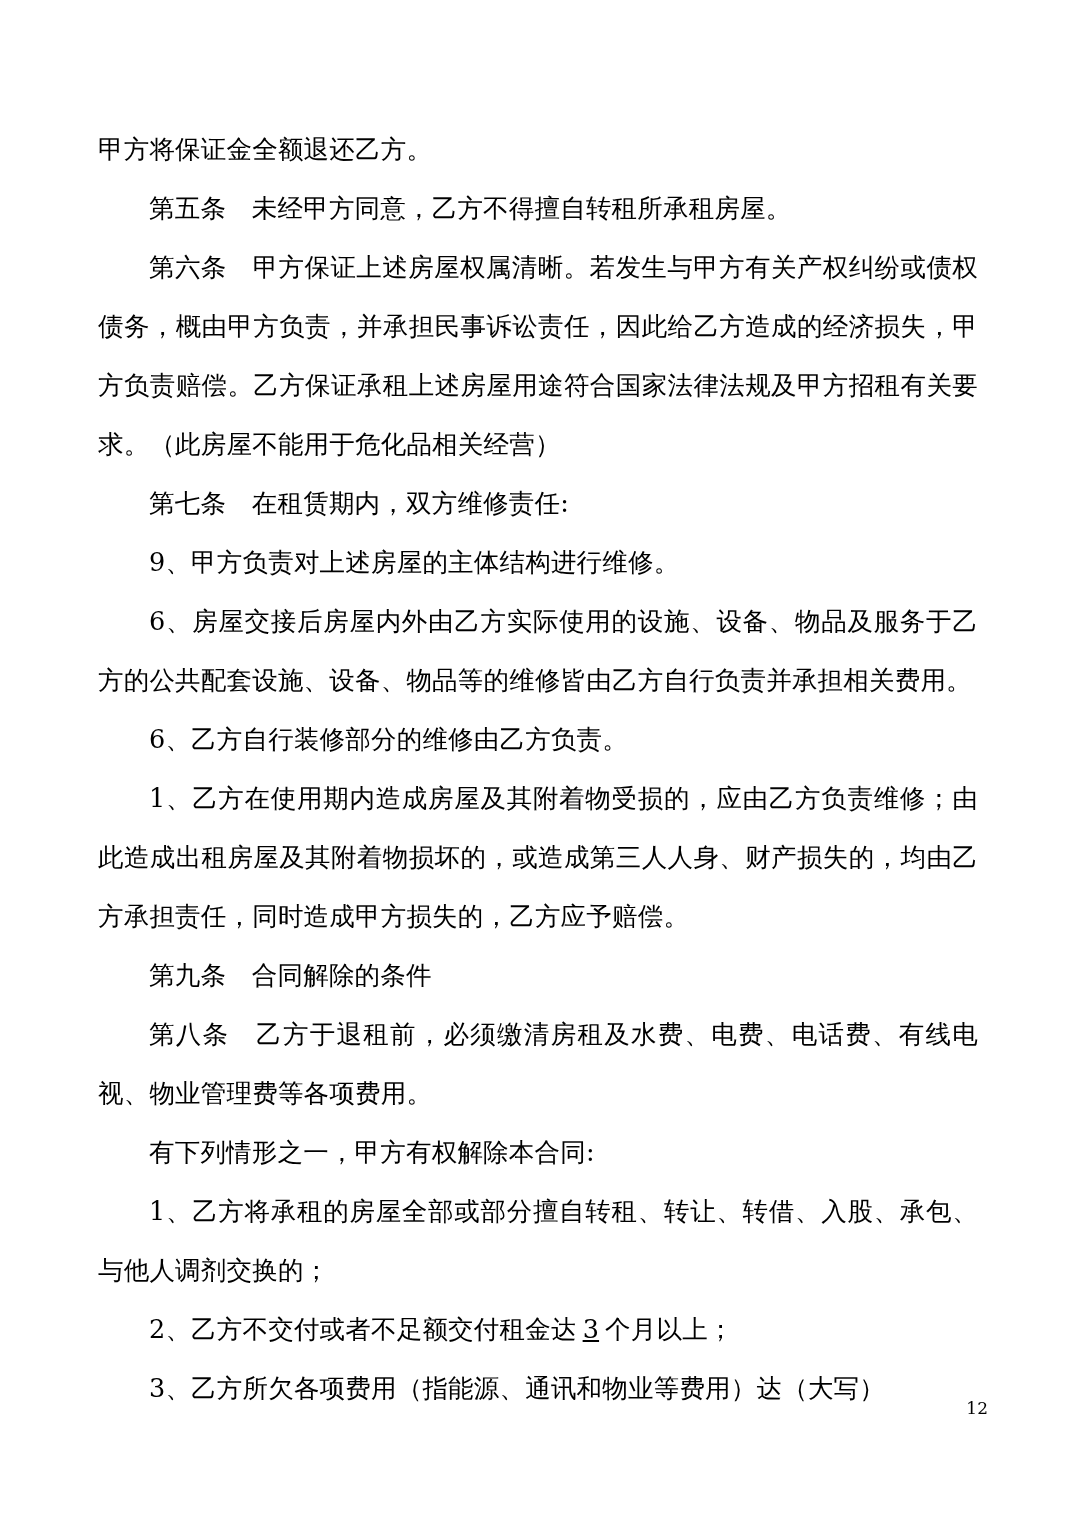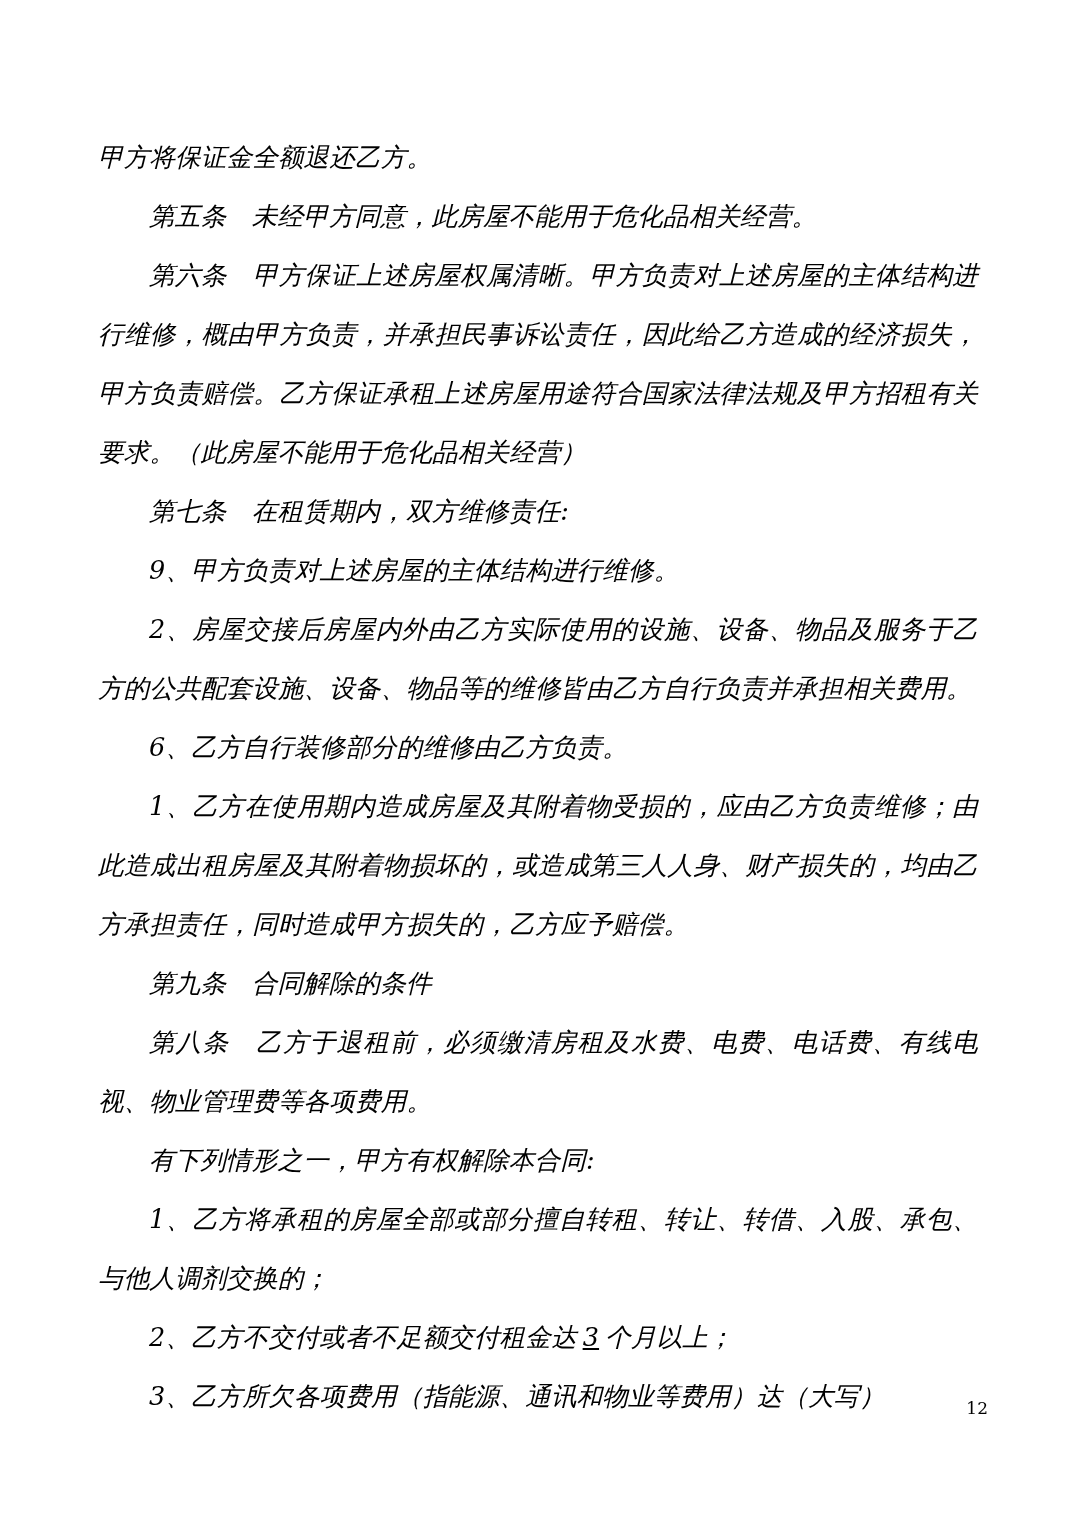--- a/index.html
+++ b/index.html
@@ -13,23 +13,22 @@
     height: 1520px;
     background: #ffffff;
     box-sizing: border-box;
     font-family: "DejaVu Serif", serif;
     color: #000000;
     overflow: hidden;
   }
   .body-area {
     position: absolute;
     left: 98px;
-    top: 128px;
+    top: 120px;
     width: 880px;
-    font-style: italic;
   }
   p.line {
     margin: 0;
     font-size: 25.5px;
     line-height: 59px;
     letter-spacing: 0.2px;
     white-space: pre-wrap;
     text-align: justify;
     text-justify: inter-ideograph;
   }
@@ -51,29 +50,29 @@
 </style>
 </head>
 <body>
 
 <div class="page">
 
   <div class="body-area">
 
     <p class="line">甲方将保证金全额退还乙方。</p>
 
-    <p class="line indent">第五条　未经甲方同意，此房屋不能用于危化品相关经营。</p>
+    <p class="line indent">第五条　未经甲方同意，乙方不得擅自转租所承租房屋。</p>
 
-    <p class="line indent">第六条　甲方保证上述房屋权属清晰。甲方负责对上述房屋的主体结构进行维修，概由甲方负责，并承担民事诉讼责任，因此给乙方造成的经济损失，甲方负责赔偿。乙方保证承租上述房屋用途符合国家法律法规及甲方招租有关要求。（此房屋不能用于危化品相关经营）</p>
+    <p class="line indent">第六条　甲方保证上述房屋权属清晰。若发生与甲方有关产权纠纷或债权债务，概由甲方负责，并承担民事诉讼责任，因此给乙方造成的经济损失，甲方负责赔偿。乙方保证承租上述房屋用途符合国家法律法规及甲方招租有关要求。（此房屋不能用于危化品相关经营）</p>
 
     <p class="line indent">第七条　在租赁期内，双方维修责任:</p>
 
     <p class="line indent">9、甲方负责对上述房屋的主体结构进行维修。</p>
 
-    <p class="line indent">2、房屋交接后房屋内外由乙方实际使用的设施、设备、物品及服务于乙方的公共配套设施、设备、物品等的维修皆由乙方自行负责并承担相关费用。</p>
+    <p class="line indent">6、房屋交接后房屋内外由乙方实际使用的设施、设备、物品及服务于乙方的公共配套设施、设备、物品等的维修皆由乙方自行负责并承担相关费用。</p>
 
     <p class="line indent">6、乙方自行装修部分的维修由乙方负责。</p>
 
     <p class="line indent">1、乙方在使用期内造成房屋及其附着物受损的，应由乙方负责维修；由此造成出租房屋及其附着物损坏的，或造成第三人人身、财产损失的，均由乙方承担责任，同时造成甲方损失的，乙方应予赔偿。</p>
 
     <p class="line indent">第九条　合同解除的条件</p>
 
     <p class="line indent">第八条　乙方于退租前，必须缴清房租及水费、电费、电话费、有线电视、物业管理费等各项费用。</p>
 
     <p class="line indent">有下列情形之一，甲方有权解除本合同:</p>

